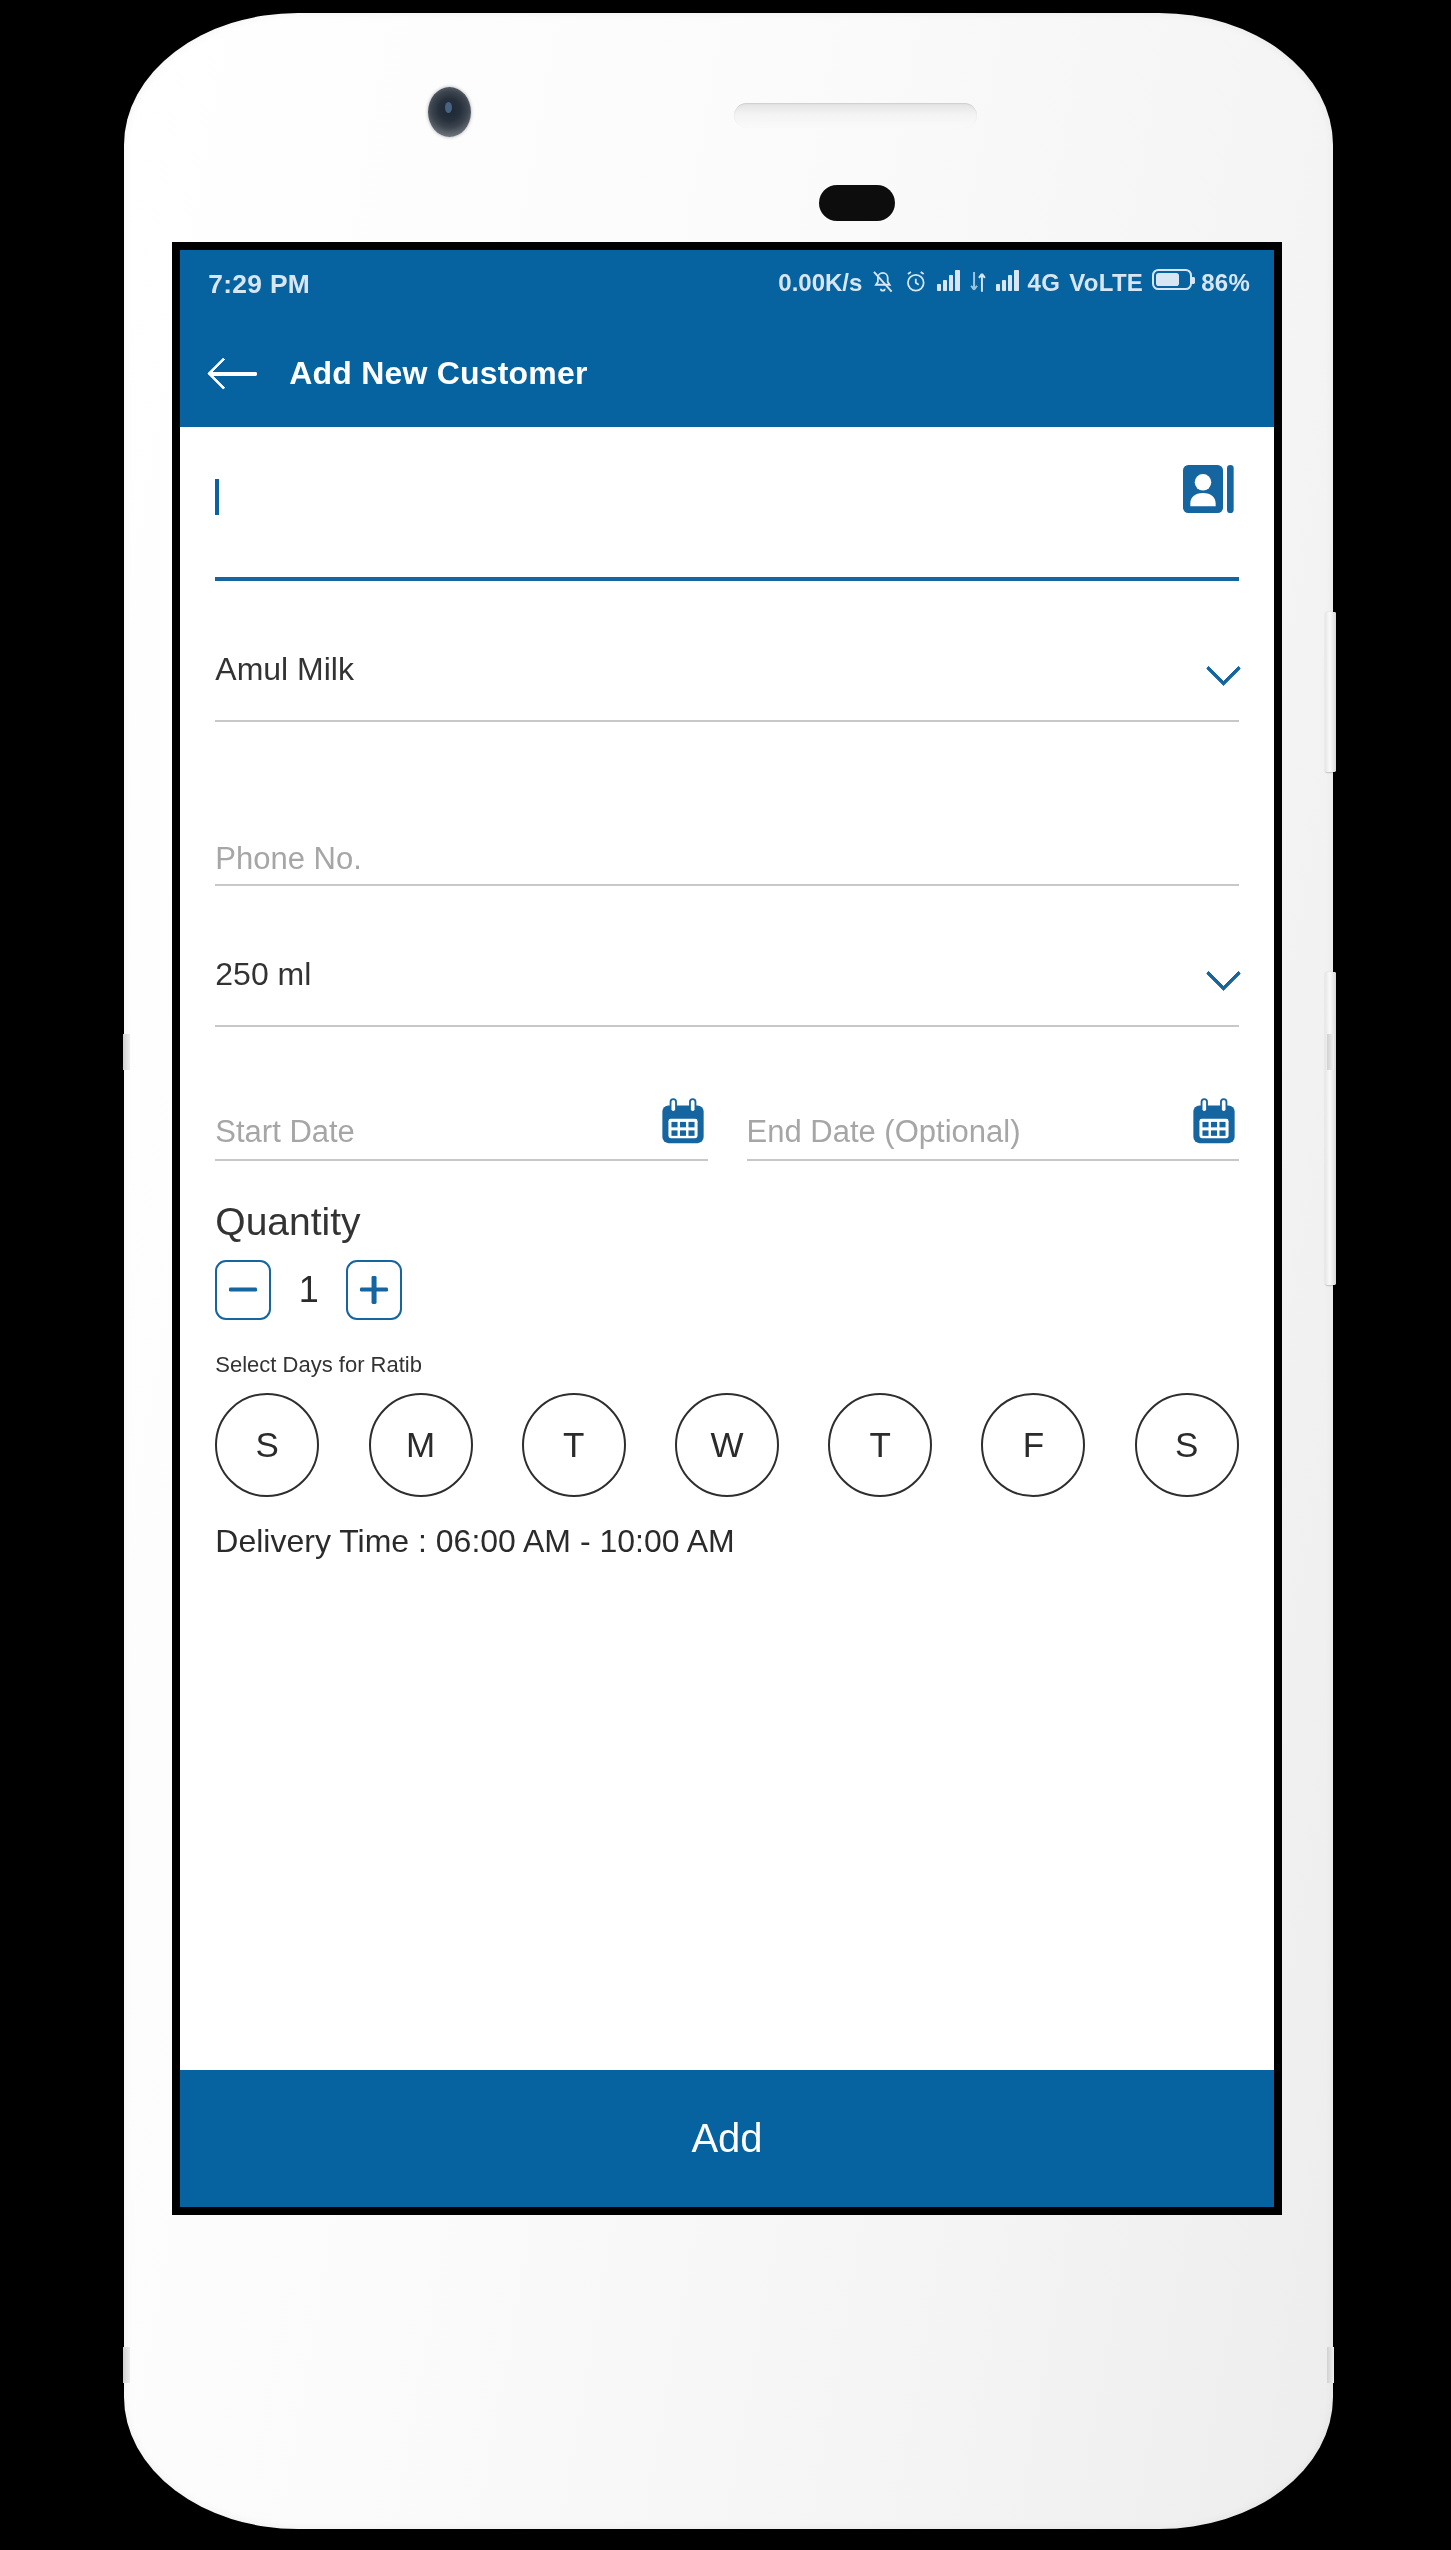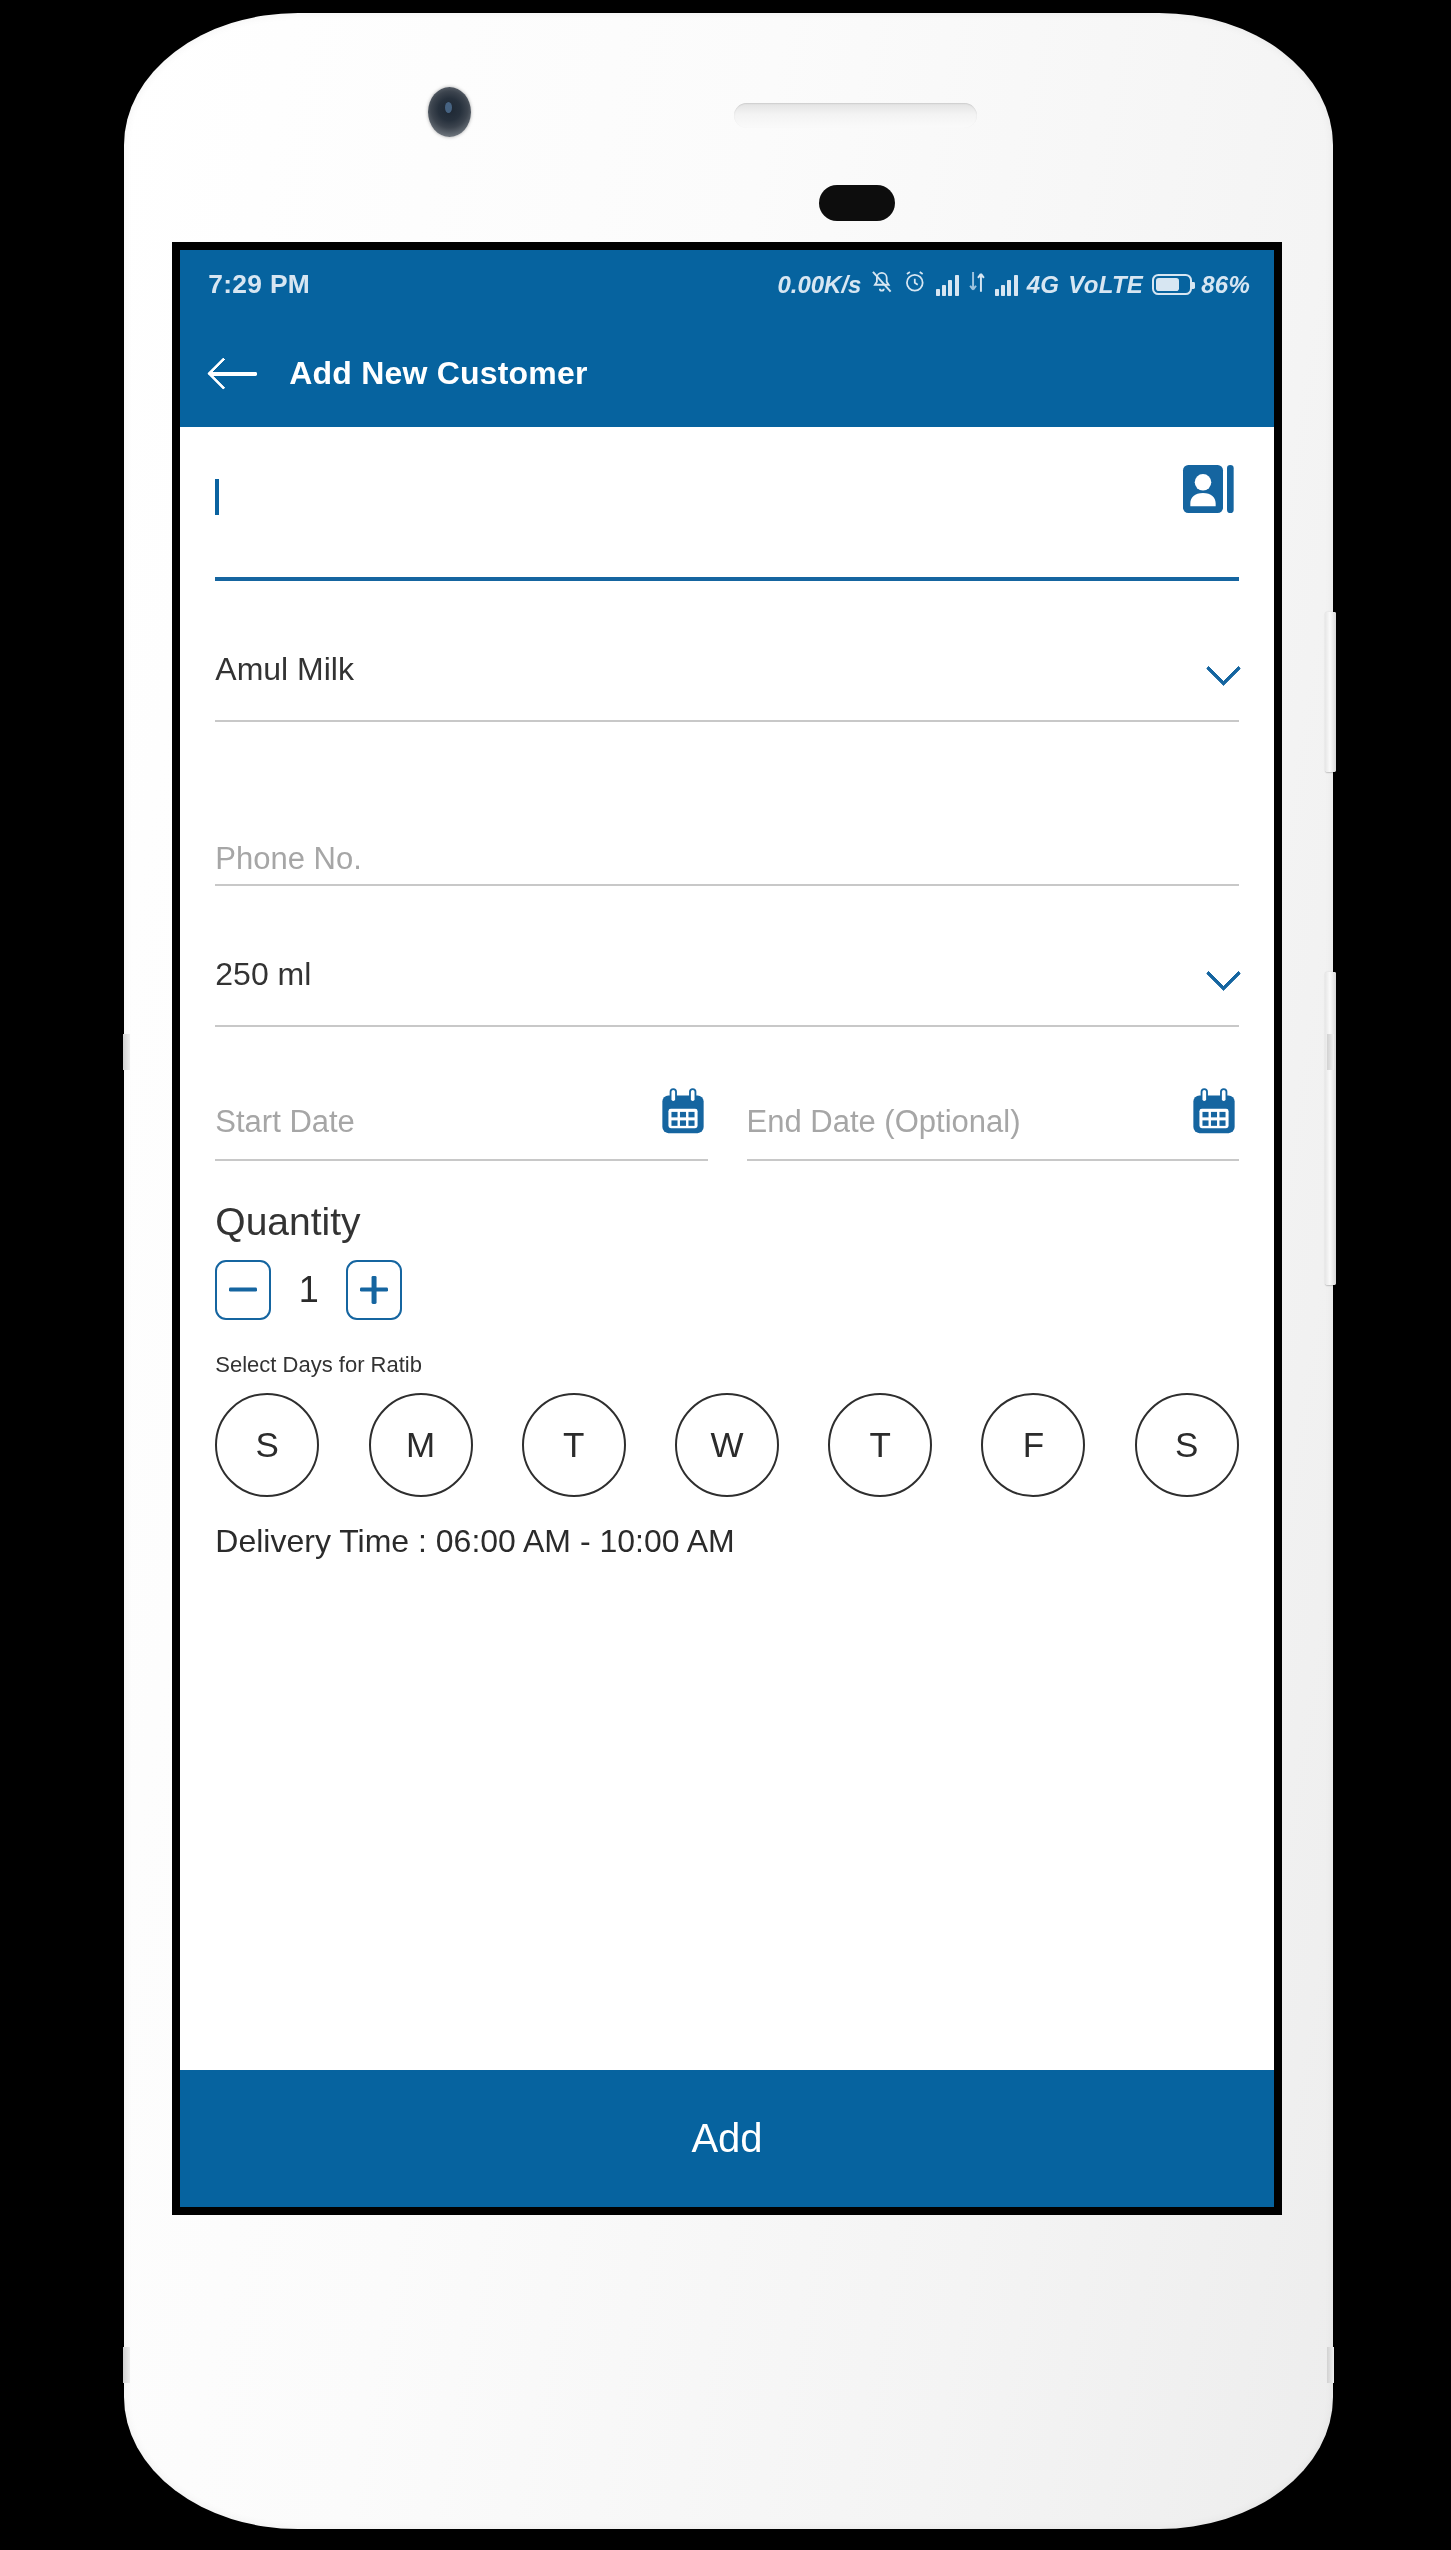--- a/index.html
+++ b/index.html
@@ -123,23 +123,21 @@
     align-items: center;
     padding: 0 23.6px 0 28px;
     font-size: 26.4px;
     font-weight: bold;
     flex: 0 0 auto;
   }
   .status-time { letter-spacing: 0.3px; }
   .status-right {
     margin-left: auto;
     display: flex;
-    align-items: center;
     gap: 9px;
-    font-style: italic;
   }
   .status-net { font-size: 24px; font-weight: bold; }
   .status-text { font-size: 24px; font-weight: bold; letter-spacing: 0.3px; }
 
   .icon-sb { display: inline-block; }
 
   .bars {
     display: inline-flex;
     align-items: flex-end;
     gap: 2.1px;
@@ -288,21 +286,21 @@
     margin-top: 58px;
     display:flex;
     gap: 39px;
   }
   .date-field {
     position:relative;
     flex: 1 1 0;
     height: 76px;
     display:flex;
     align-items:flex-end;
-    padding-bottom: 21px;
+    padding-bottom: 11px;
   }
   .cal-icon {
     margin-left:auto;
     margin-bottom: 2.8px;
     width: 50px; height: 51px;
     position: relative;
     cursor: pointer;
   }
 
   

